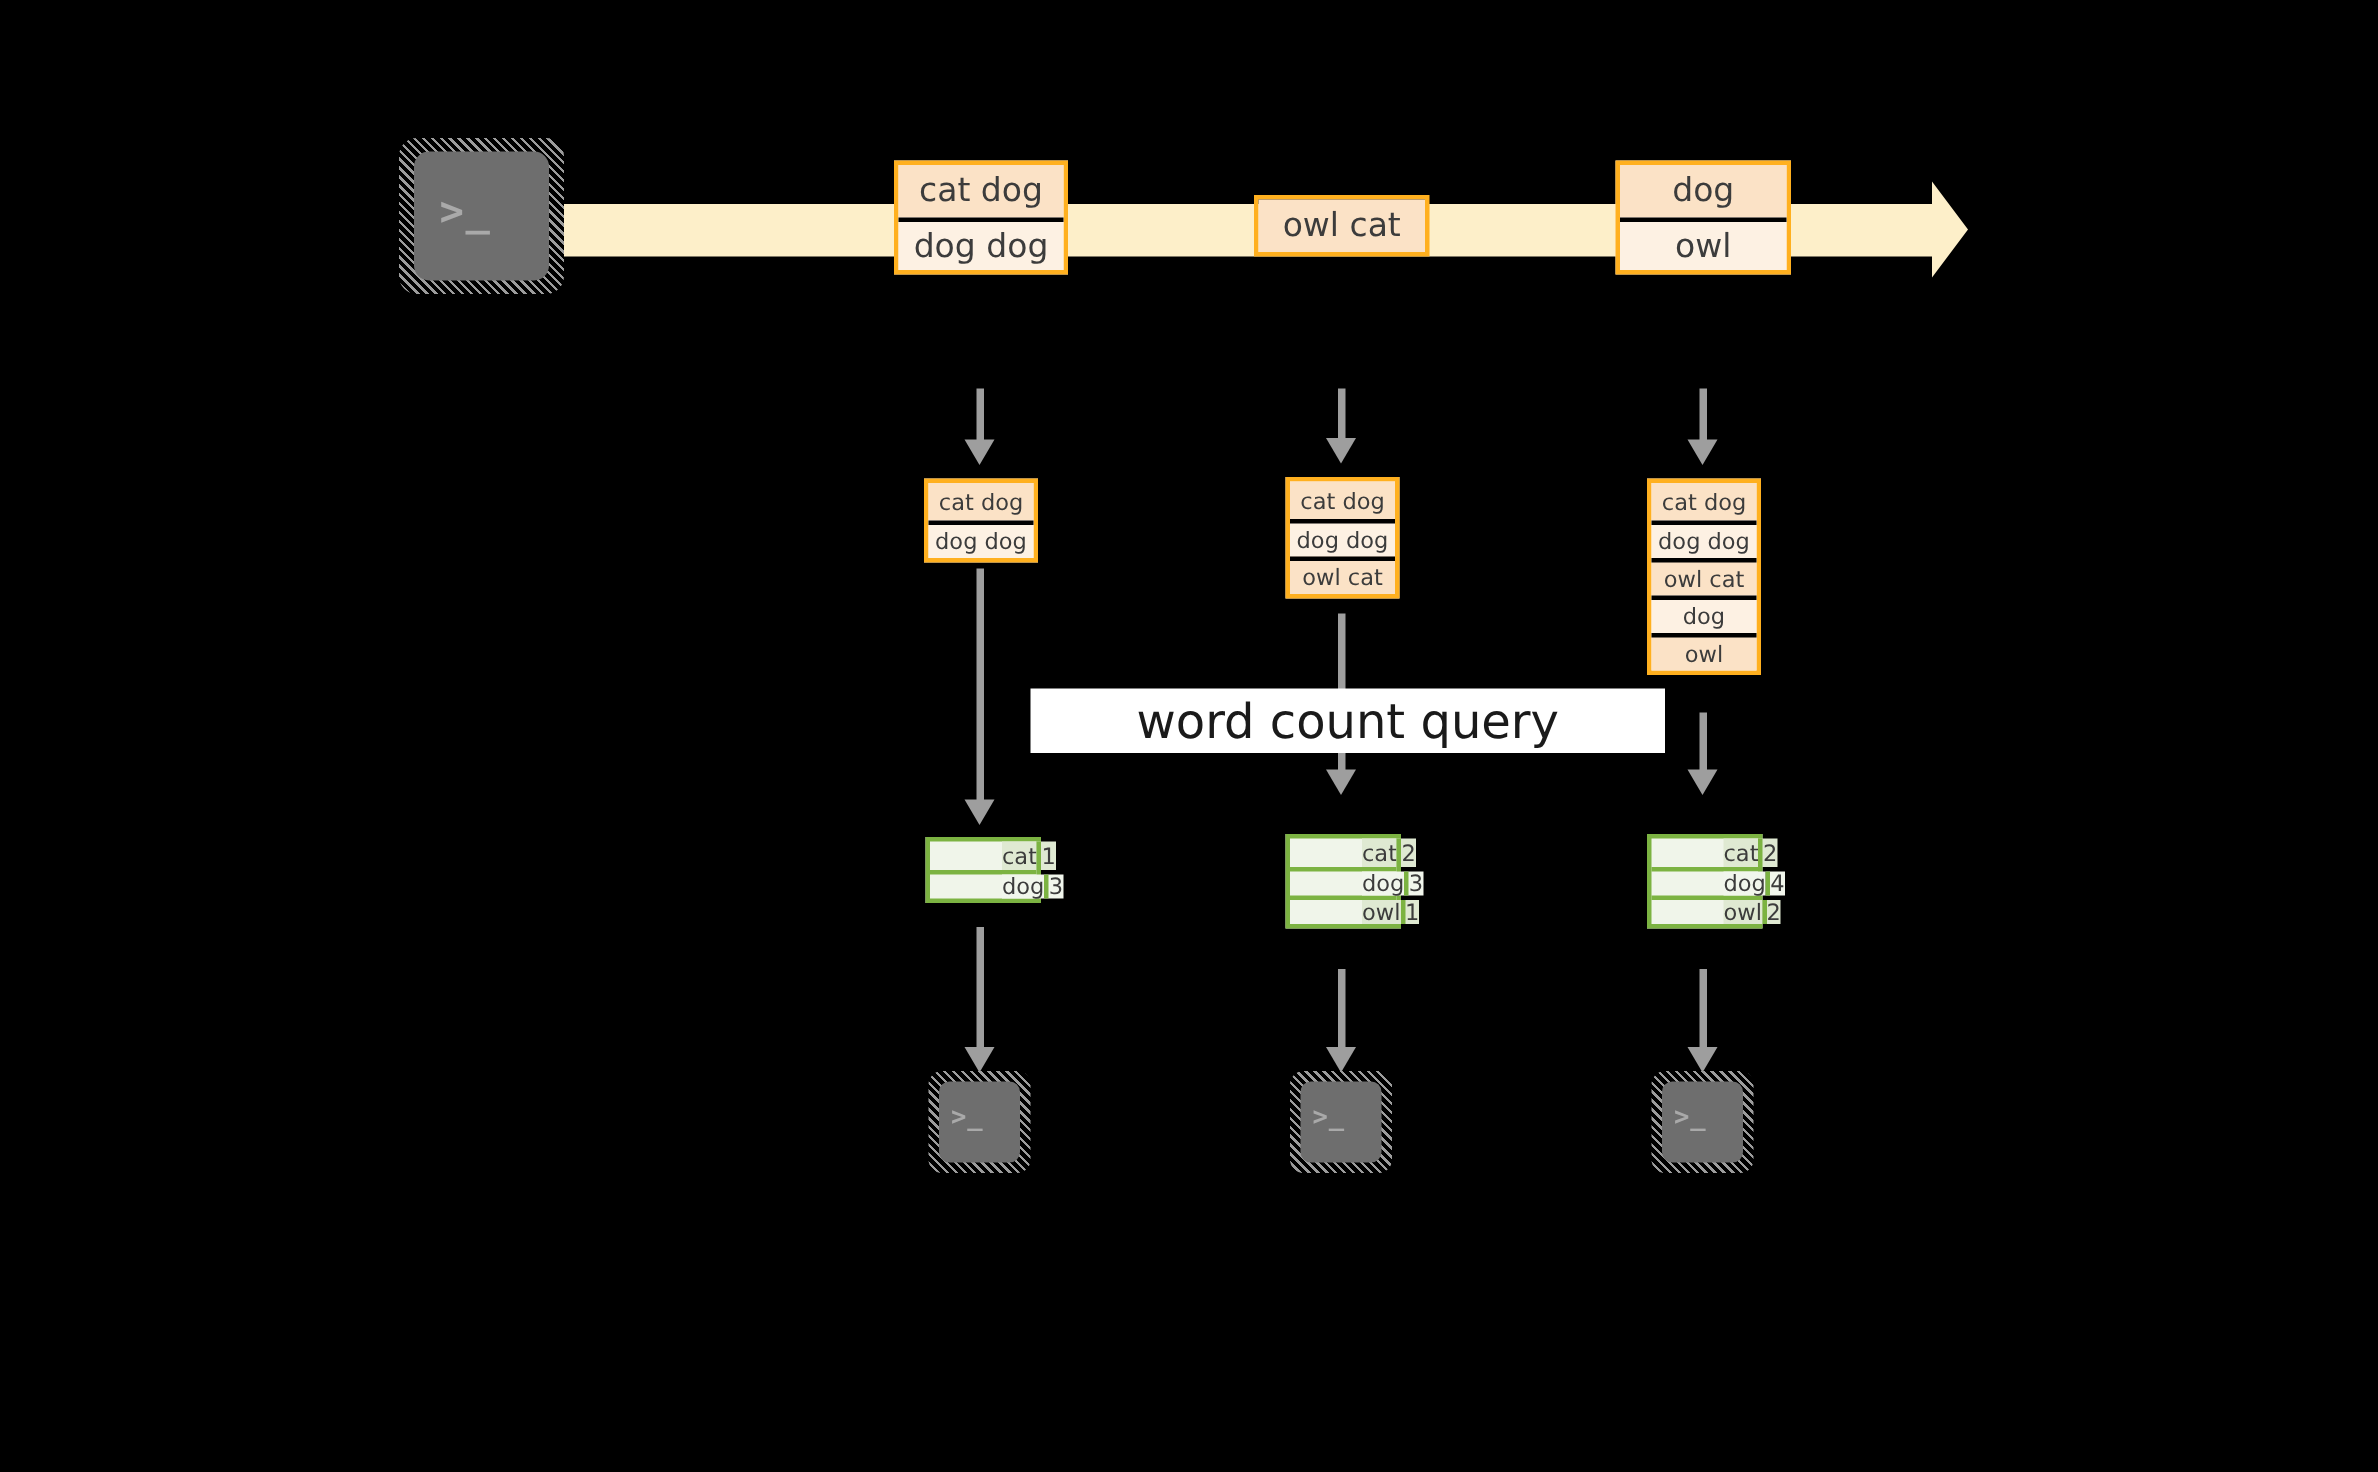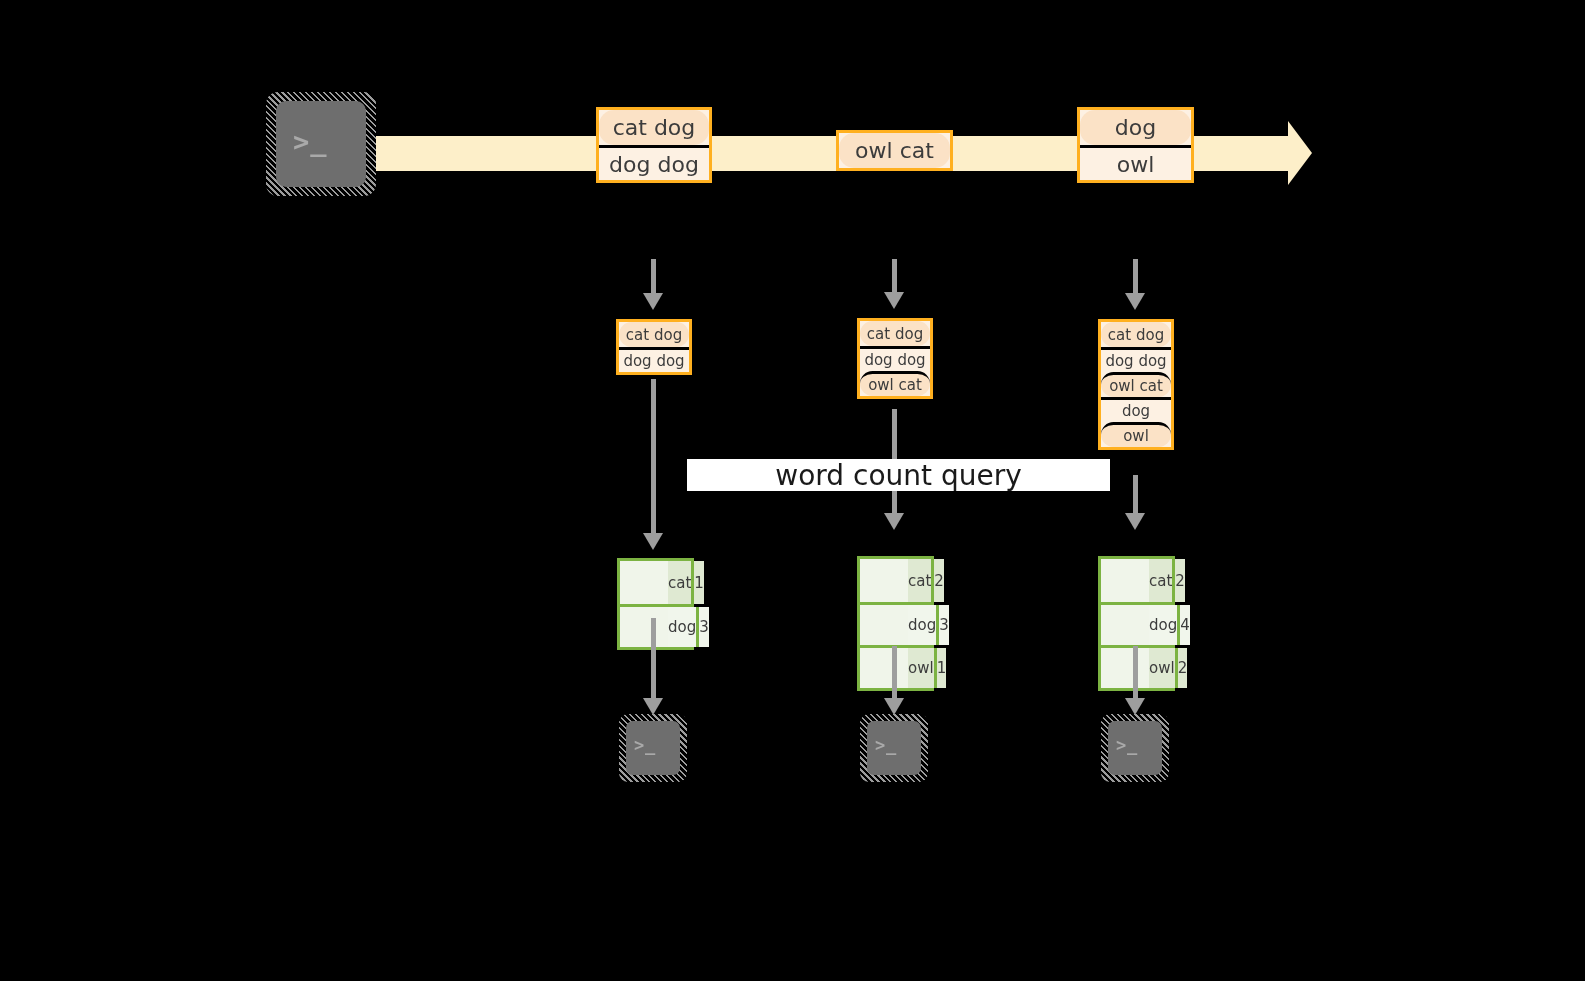--- a/index.html
+++ b/index.html
@@ -65,21 +65,21 @@
     position:absolute;box-sizing:border-box;
     border:3px solid #ffb01f;
     background:#fdf1e3;
   }
   .orow{
     box-sizing:border-box;
     display:flex;align-items:center;justify-content:center;
     color:#3c3c3c;
     white-space:nowrap;
   }
-  .orow.deep{background:#fbe2c6;border-radius:15px;}
+  .orow.deep{background:#fbe2c6;}
   .orow.pale{background:#fdf1e3;}
   .orow + .orow{border-top:3px solid #000000;}
 
   
   .obox.top{font-size:22px;}
   .obox.top .orow{height:35px;}
 
   .obox.t1{left:596px;top:107px;width:116px;}
   .obox.t2{left:836px;top:130px;width:117px;}
   .obox.t3{left:1077px;top:107px;width:117px;}
@@ -91,21 +91,21 @@
   .obox.s2{left:857px;top:318px;width:76px;}
   .obox.s3{left:1098px;top:319px;width:76px;}
 
   
   .gbox{
     position:absolute;box-sizing:border-box;
     border:3px solid #7cb342;
     background:#f0f5ea;
     font-size:15px;
   }
-  .grow{display:flex;height:43px;box-sizing:border-box;padding-left:48px;}
+  .grow{display:flex;height:19px;box-sizing:border-box;padding-left:48px;}
   .grow + .grow{border-top:3px solid #7cb342;}
   .grow.deep .gcell{background:#dfe9d2;}
   .grow.pale .gcell{background:#f1f6ec;}
   .gcell{
     box-sizing:border-box;
     display:flex;align-items:center;justify-content:center;
     color:#3c3c3c;white-space:nowrap;
   }
   .gcell.k{width:47px;}
   .gcell.v{width:27px;border-left:3px solid #7cb342;}
@@ -126,24 +126,24 @@
   }
   .vhead{
     position:absolute;width:0;height:0;
     border-left:10px solid transparent;
     border-right:10px solid transparent;
     border-top:17px solid #9e9e9e;
   }
 
   
   .qlabel{
-    position:absolute;left:687px;top:459px;width:423px;height:32px;
+    position:absolute;left:687px;top:459px;width:423px;height:43px;
     background:#ffffff;
     display:flex;align-items:center;justify-content:center;
-    font-size:28px;color:#1a1a1a;white-space:nowrap;
+    font-size:32px;color:#1a1a1a;white-space:nowrap;
     z-index:6;
   }
 </style>
 </head>
 <body>
 
 <div class="stage">
 
   <div class="band"></div>
   <div class="band-head"></div>

